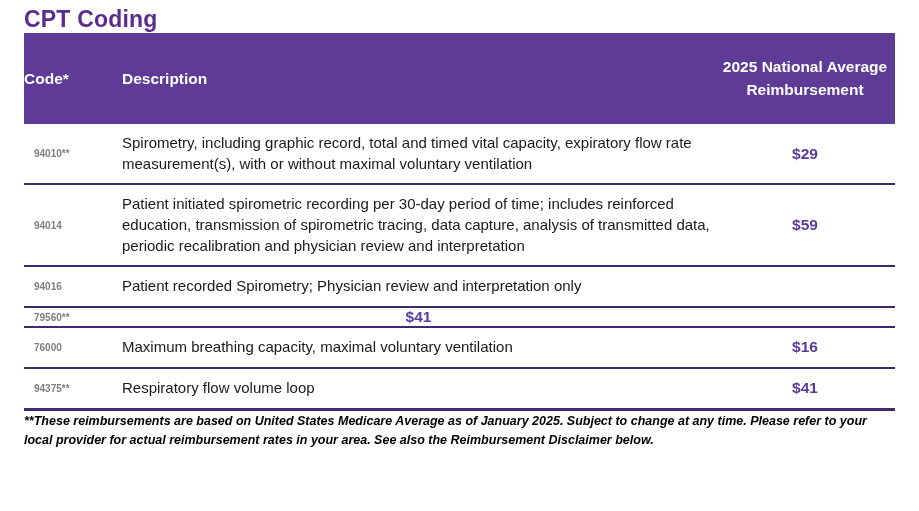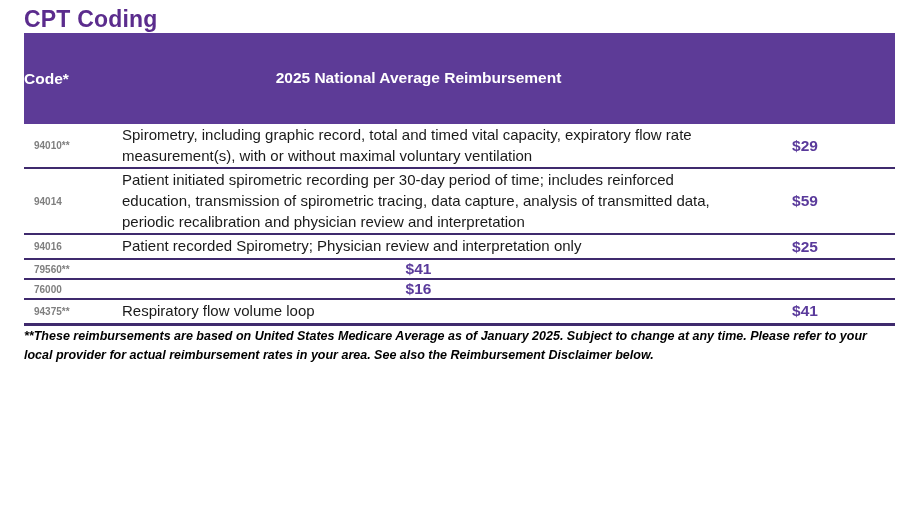--- a/index.html
+++ b/index.html
@@ -51,21 +51,21 @@
     font-size: 15px;
   }
   .body-row:last-child { border-bottom: 3px solid var(--divider); }
   .cell-code {
     padding-left: 10px;
     color: var(--code);
     font-weight: bold;
     font-size: 10px;
   }
   .cell-desc {
-    padding: 1px 0;
+    padding: 9px 0;
     line-height: 1.38;
     color: var(--body-text);
   }
   .cell-price {
     text-align: center;
     color: var(--price);
     font-weight: bold;
     font-size: 15.5px;
   }
   .footnote {
@@ -81,49 +81,50 @@
 </head>
 <body>
 
 <div class="page">
   <h1 class="page-title">CPT Coding</h1>
 
   <div class="cpt-table">
 
     <div class="grid-row table-header">
       <div class="cell header-code">Code*</div>
+      <div class="cell header-desc">Description</div>
       <div class="cell header-reimb">2025 National Average Reimbursement</div>
     </div>
 
     <div>
   <div class="grid-row body-row">
     <div class="cell-code">94010**</div>
     <div class="cell-desc">Spirometry, including graphic record, total and timed vital capacity, expiratory flow rate measurement(s), with or without maximal voluntary ventilation</div>
     <div class="cell-price">$29</div>
   </div>
 
   <div class="grid-row body-row">
     <div class="cell-code">94014</div>
     <div class="cell-desc">Patient initiated spirometric recording per 30-day period of time; includes reinforced education, transmission of spirometric tracing, data capture, analysis of transmitted data, periodic recalibration and physician review and interpretation</div>
     <div class="cell-price">$59</div>
   </div>
 
   <div class="grid-row body-row">
     <div class="cell-code">94016</div>
     <div class="cell-desc">Patient recorded Spirometry; Physician review and interpretation only</div>
-    <div class="cell-price">$25</div>
   </div>
 
   <div class="grid-row body-row">
     <div class="cell-code">79560**</div>
     <div class="cell-price">$41</div>
   </div>
 
   <div class="grid-row body-row">
     <div class="cell-code">76000</div>
+    <div class="cell-desc">Maximum breathing capacity, maximal voluntary ventilation</div>
     <div class="cell-price">$16</div>
   </div>
 
   <div class="grid-row body-row">
     <div class="cell-code">94375**</div>
     <div class="cell-desc">Respiratory flow volume loop</div>
     <div class="cell-price">$41</div>
   </div>
 </div>
   </div>

